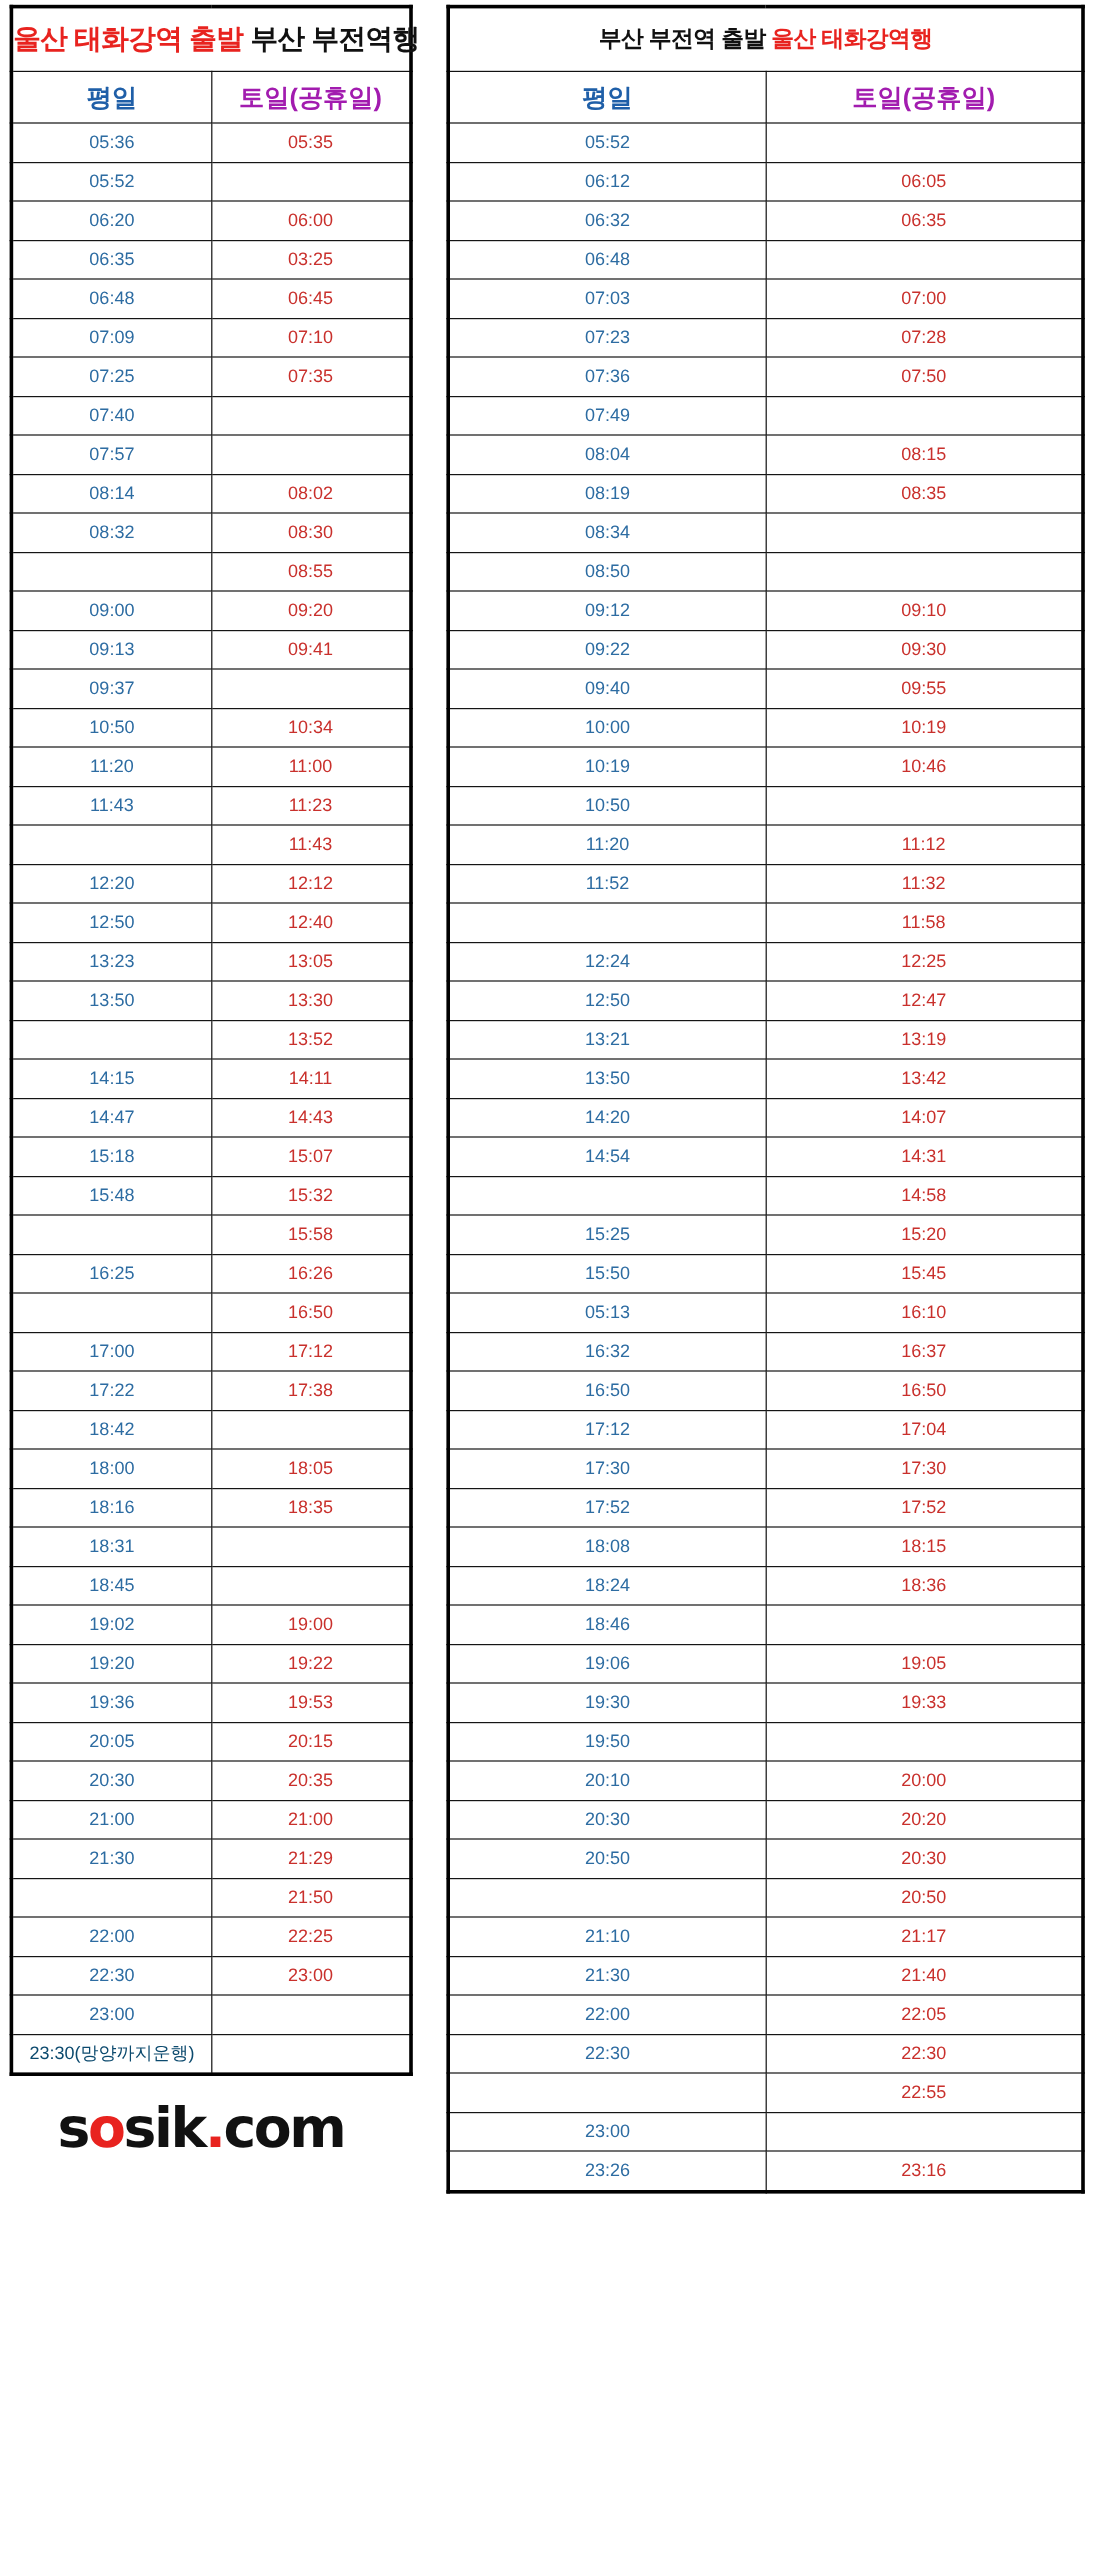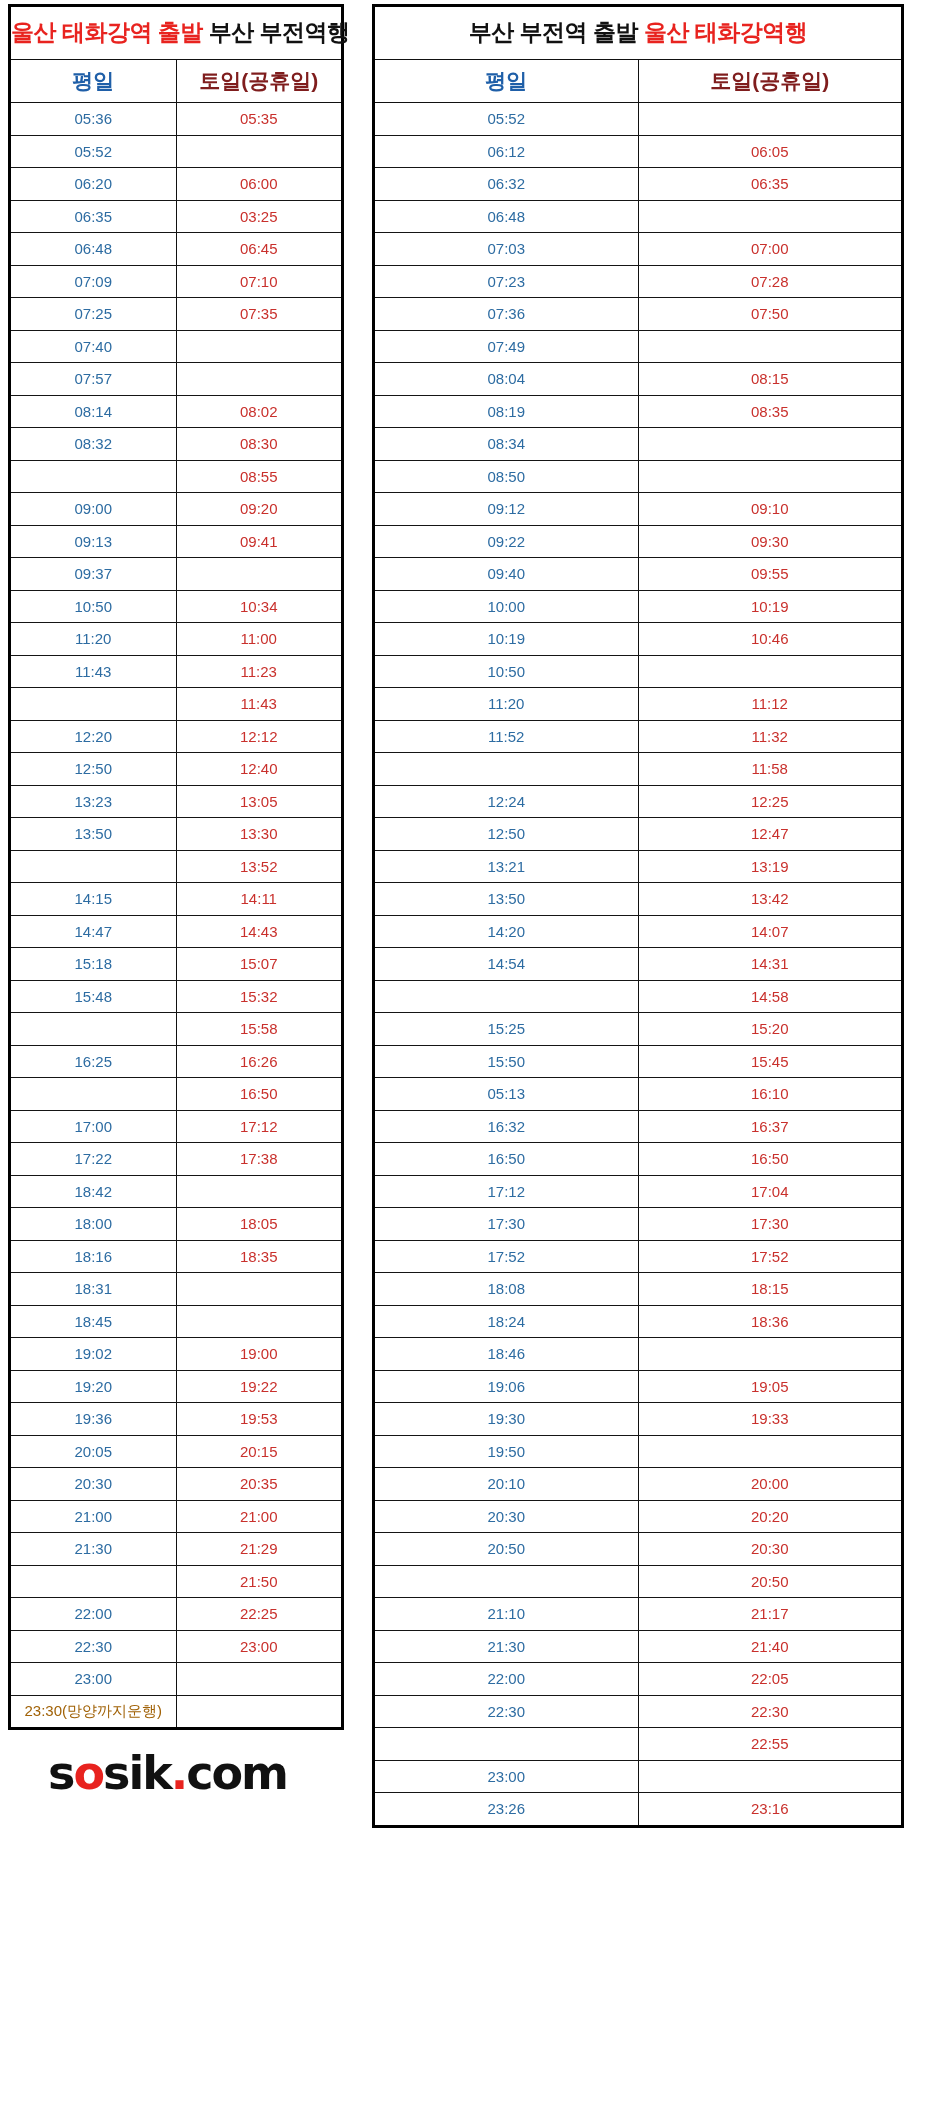--- a/index.html
+++ b/index.html
@@ -47,46 +47,46 @@
     height:52px;
     padding:2px 2px;
   }
   .title-text{
     font-size:23px;
     font-weight:bold;
     letter-spacing:-0.5px;
     line-height:1.1;
     white-space:nowrap;
   }
-  .tbl-right .title-text{font-size:23px;}
+  .tbl-right .title-text{font-size:19px;}
   .seg-red{color:#e8231f;}
   .seg-black{color:#111111;}
 
   
   .hdr-row th{
     height:42px;
     border-bottom:3px solid #000;
     font-size:21px;
     font-weight:bold;
   }
   .hdr-weekday{color:#1f5fa8;}
-  .hdr-weekend{color:#7f1d1d;}
+  .hdr-weekend{color:#a21caf;}
 
   
   .sched tbody tr.data-row td{
     height:31.5px;
     font-size:15px;
     font-weight:400;
     border-top:1px solid #151515;
     border-bottom:1px solid #151515;
   }
   td.t-weekday{color:#2d6ca2;}
   td.t-weekend{color:#c9302c;}
   td.note-cell{
-    color:#a16207;
+    color:#0c4a6e;
     font-weight:bold;
     font-size:15px;
   }
   .sched tbody tr.data-row:last-child td{border-bottom:none;}
 
   
   .logo-area{
     margin-top:8px;
     padding-left:40px;
     height:70px;

